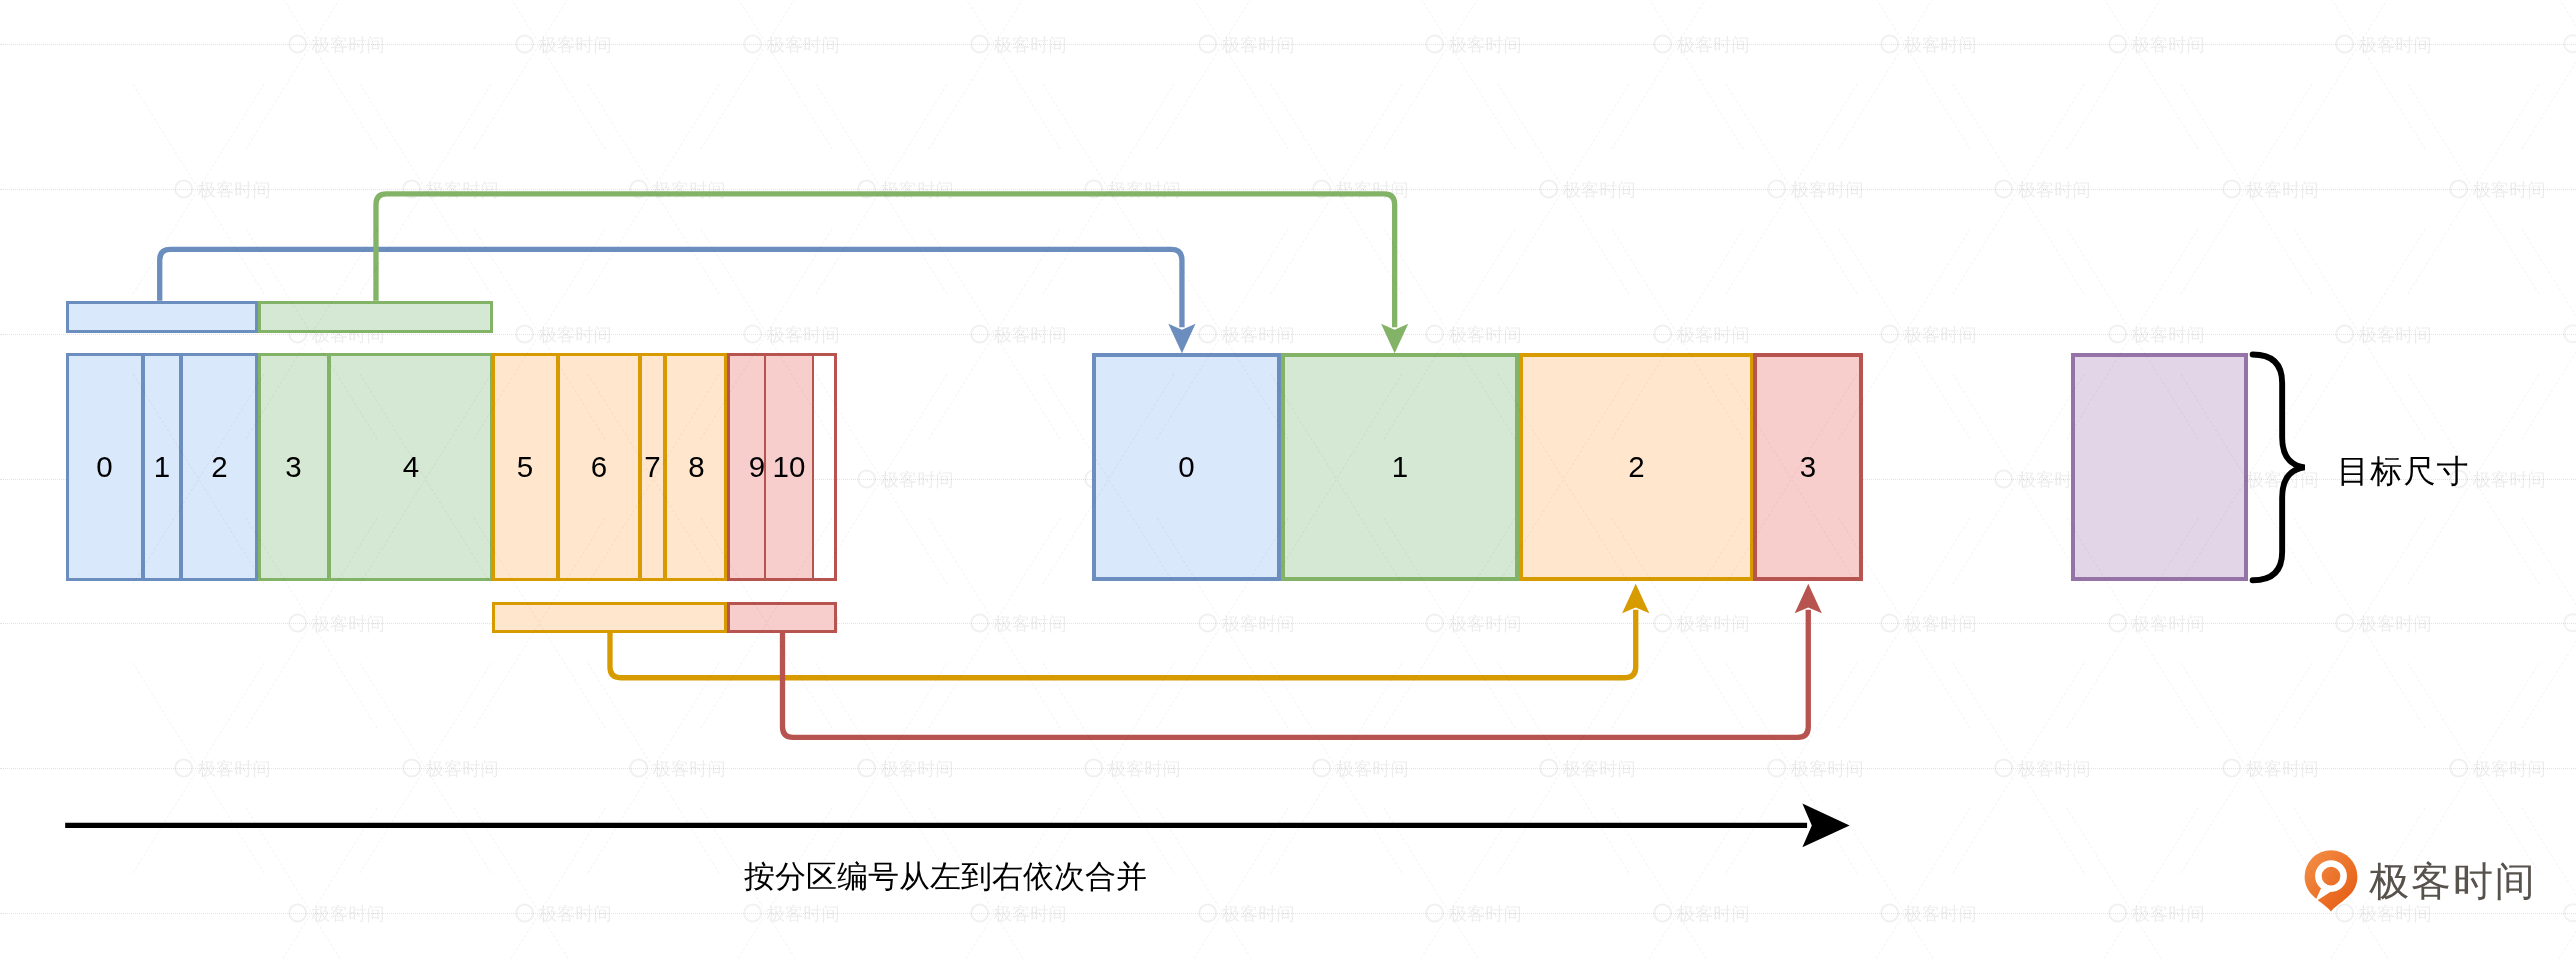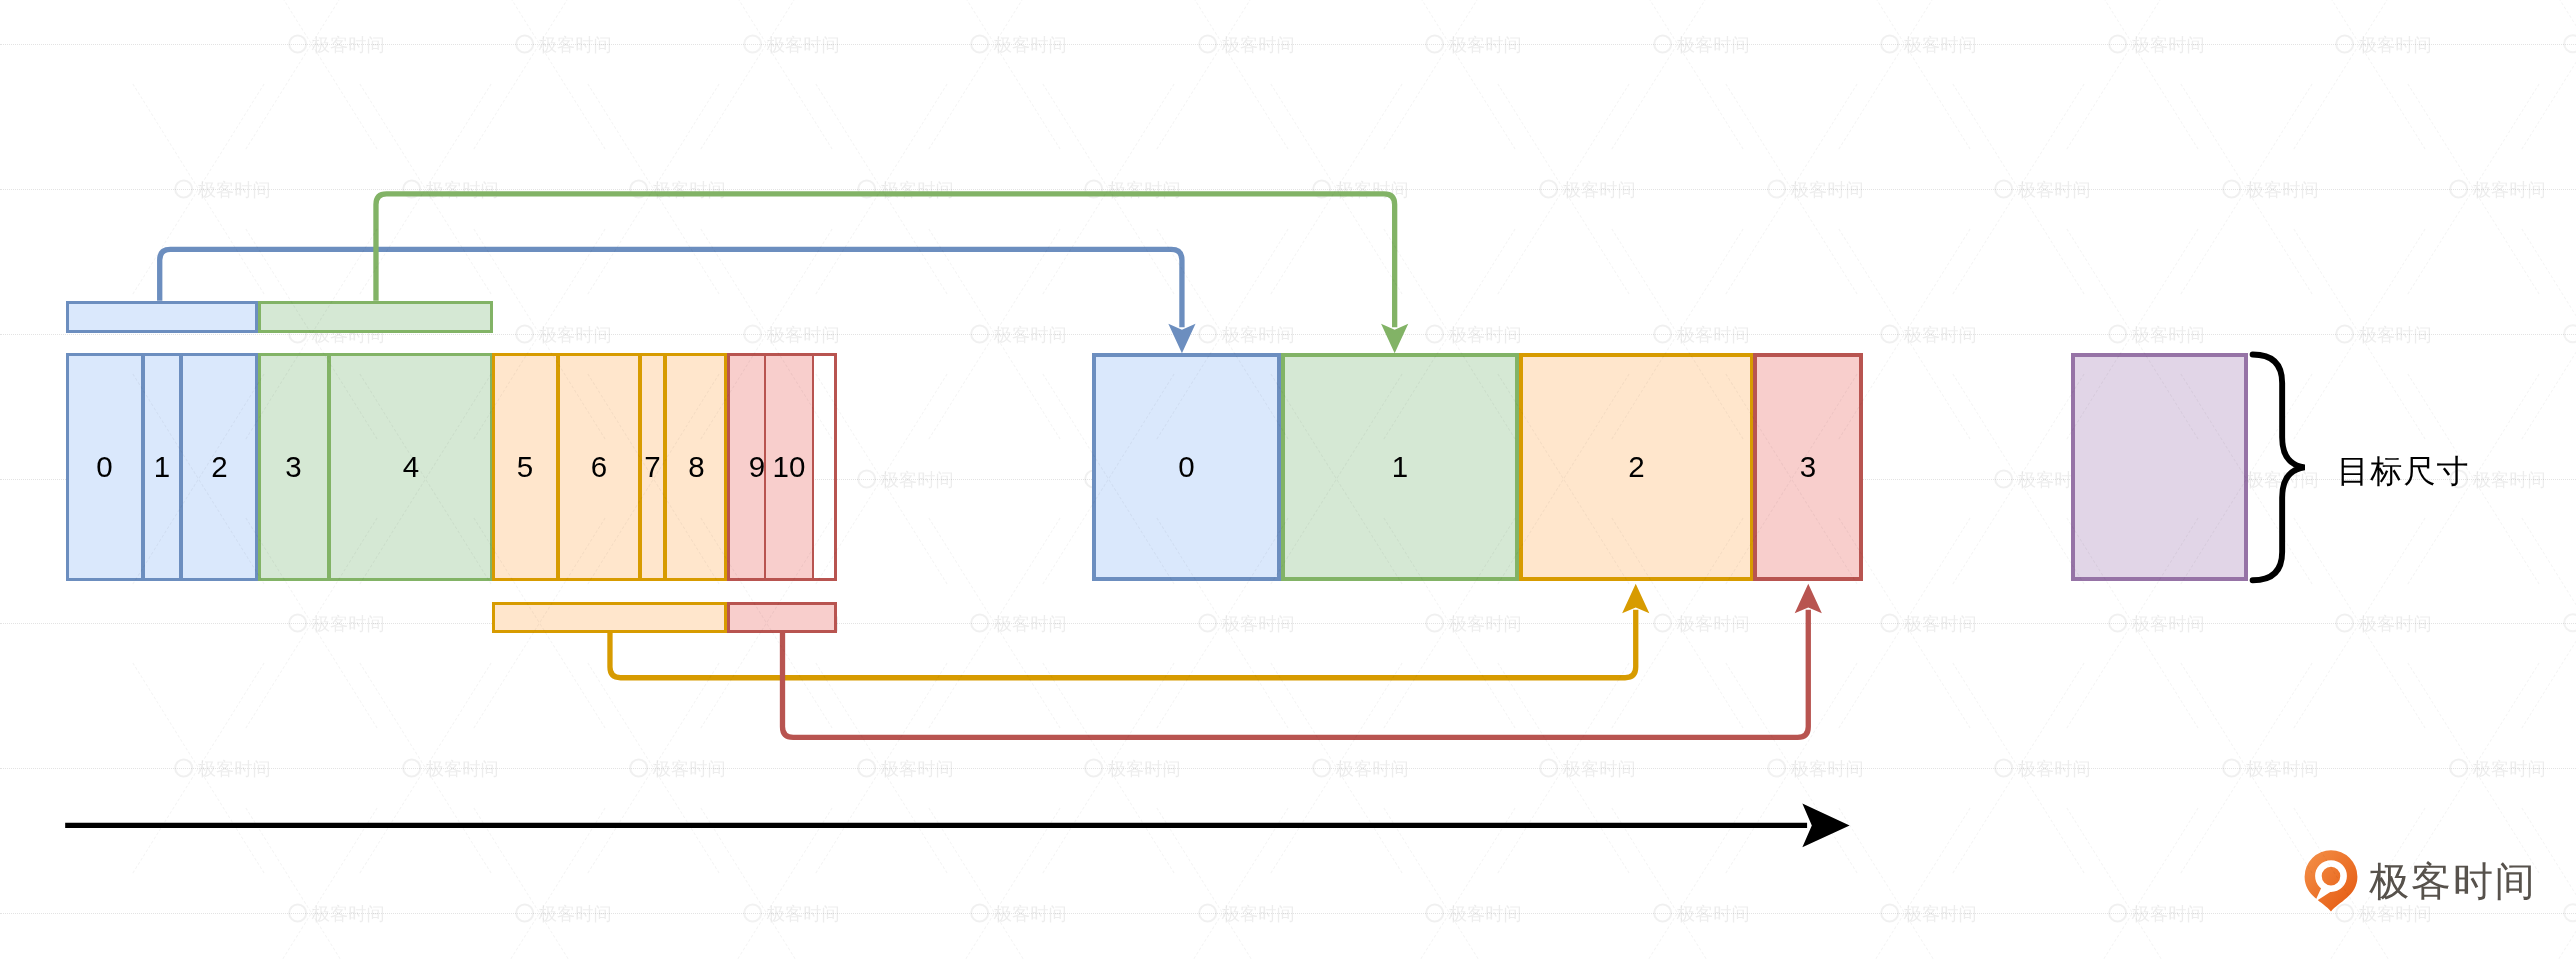--- a/index.html
+++ b/index.html
@@ -433,20 +433,21 @@
 
     <path d="M1324,1070 L1324,1230 Q1324,1248 1342,1248 L3042,1248 Q3060,1248 3060,1230 L3060,1032" fill="none" stroke="#b85450" stroke-width="9"></path>
     <polygon points="3060,988 3083,1038 3060,1028 3037,1038" fill="#b85450"></polygon>
 
     <line x1="110" y1="1397" x2="3058" y2="1397" stroke="#000000" stroke-width="9"></line>
     <polygon points="3130,1397 3050,1360 3066,1397 3050,1434" fill="#000000"></polygon>
 
     <path d="M3812,600 Q3862,600 3862,648 L3862,740 Q3862,786 3900,791 Q3862,796 3862,842 L3862,934 Q3862,982 3812,982" fill="none" stroke="#000000" stroke-width="10" stroke-linecap="round"></path>
   </svg>
 
+  <div id="caption">按分区编号从左到右依次合并</div>
 
   <div id="logo">
     <svg width="60" height="65" viewBox="0 0 100 108">
       <defs>
         <linearGradient id="lg1" x1="0" y1="0" x2="1" y2="1">
           <stop offset="0" stop-color="#f49149"></stop>
             <stop offset="1" stop-color="#e4570e"></stop>
         </linearGradient>
       </defs>
       <path d="M50,104 C38,88 6,78 6,46 A44,44 0 1 1 94,46 C94,78 62,88 50,104 Z" fill="url(#lg1)"></path>

